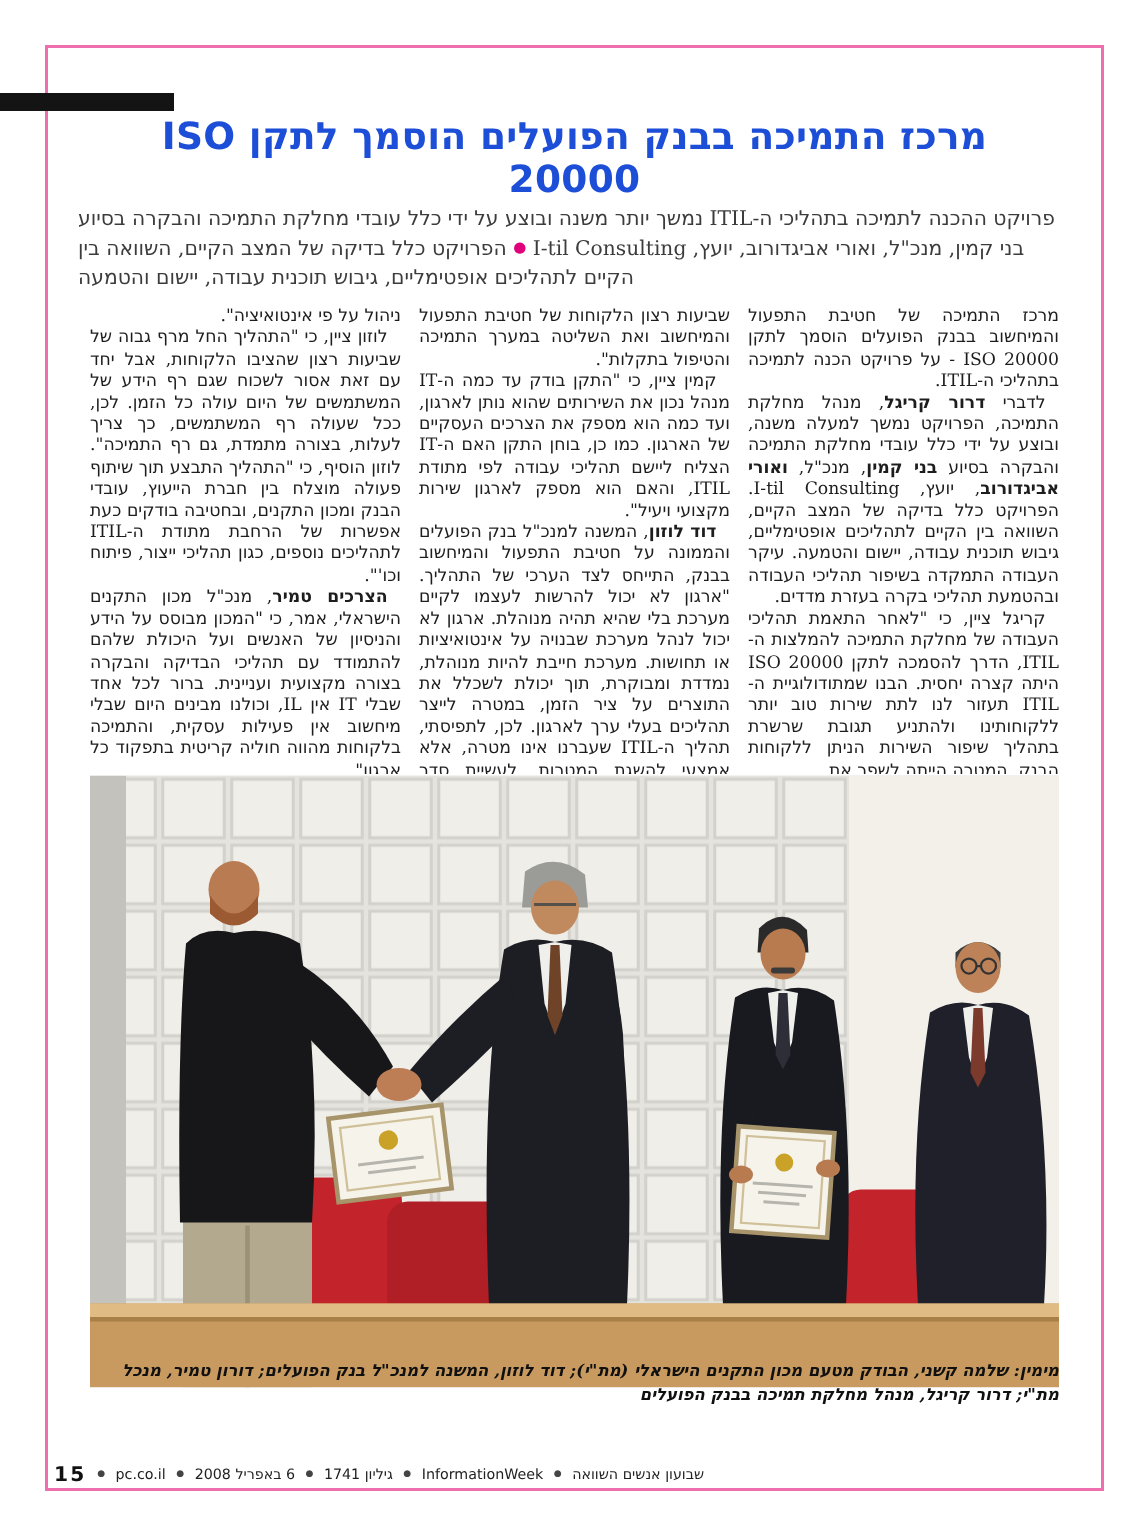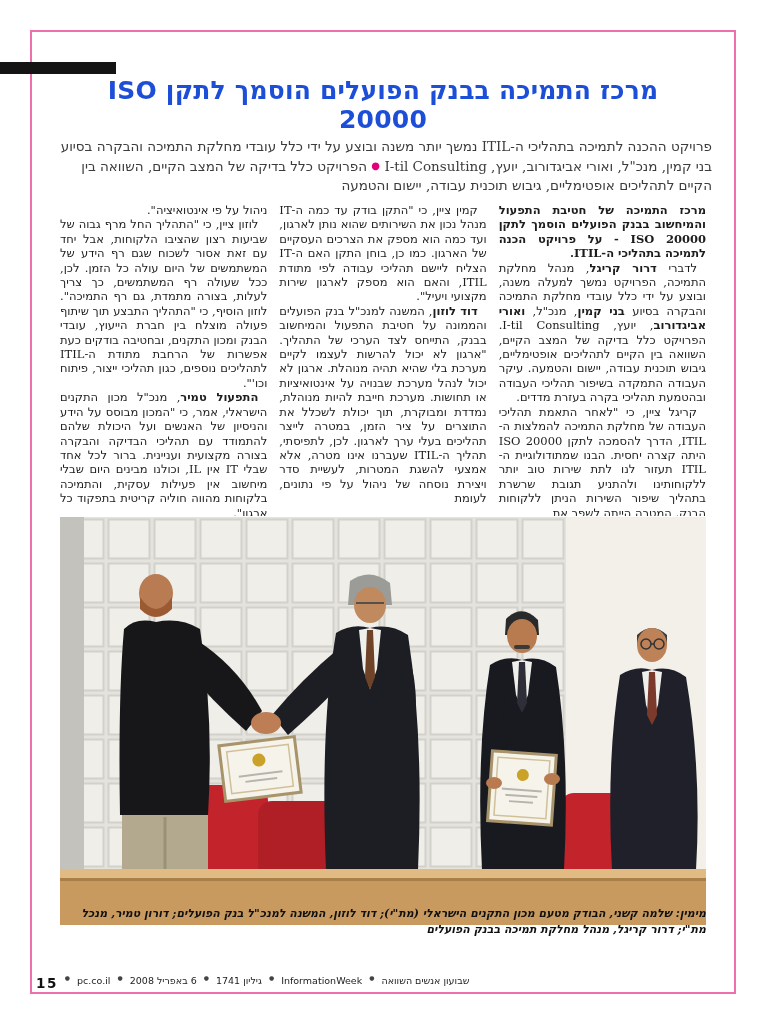--- a/index.html
+++ b/index.html
@@ -12,21 +12,21 @@
   .pink-frame{
     position:absolute;left:30px;top:30px;width:702px;height:960px;
     border:2px solid #ee6fae;pointer-events:none;
   }
   .black-bar{position:absolute;left:0;top:62px;width:116px;height:12px;background:#141414;}
   .headline{
     position:absolute;top:76px;left:60px;width:646px;text-align:center;
     direction:rtl;font-weight:bold;font-size:25px;color:#1d4ed8;letter-spacing:0.2px;
   }
   .subtitle{
-    position:absolute;top:137px;left:52px;width:660px;text-align:right;direction:rtl;
+    position:absolute;top:137px;left:52px;width:660px;text-align:left;direction:rtl;
     font-size:13.5px;line-height:19px;color:#3c3c3c;
   }
   .subtitle .accent{color:#e0007a;font-size:10px;vertical-align:2px;}
   .columns{
     position:absolute;top:203px;left:60px;width:646px;height:313px;
     direction:rtl;display:flex;gap:12px;overflow:hidden;
   }
   .col{flex:1;text-align:justify;font-size:11.5px;line-height:14.4px;color:#1d1d1d;}
   .col p{margin:0;}
   .col p.ind{text-indent:9px;}
@@ -34,50 +34,51 @@
   .photo{
     position:absolute;top:517px;left:60px;width:646px;height:408px;overflow:hidden;
     background:#eceae5;
   }
   .photo svg{display:block;width:100%;height:100%;}
   .caption{
     position:absolute;top:906px;left:60px;width:646px;direction:rtl;text-align:right;
     font-weight:bold;font-style:italic;font-size:11px;line-height:15.5px;color:#101010;
   }
   .footer{
-    position:absolute;top:975px;left:36px;direction:ltr;display:flex;align-items:flex-start;
+    position:absolute;top:975px;left:36px;direction:ltr;display:flex;align-items:center;
     gap:7px;font-size:9.5px;color:#222;white-space:nowrap;
   }
   .footer .pn{font-size:13.5px;font-weight:bold;letter-spacing:1.5px;color:#111;}
   .footer .sep{font-size:6px;color:#444;line-height:1;}
 </style>
 </head>
 <body>
 
 <div class="pink-frame"></div>
 <div class="black-bar"></div>
 
 <div class="headline">מרכז התמיכה בבנק הפועלים הוסמך לתקן ISO 20000</div>
 
 <div class="subtitle serif"><span>פרויקט ההכנה לתמיכה בתהליכי ה-ITIL נמשך יותר משנה ובוצע על ידי כלל עובדי מחלקת התמיכה והבקרה בסיוע בני קמין, מנכ"ל, ואורי אביגדורוב, יועץ, I-til Consulting </span><span class="accent">●</span><span> הפרויקט כלל בדיקה של המצב הקיים, השוואה בין הקיים לתהליכים אופטימליים, גיבוש תוכנית עבודה, יישום והטמעה</span></div>
 
 <div class="columns">
   <div class="col serif">
-    <p class="lead"><span style="font-weight: bold;">מרכז התמיכה של חטיבת התפעול והמיחשוב בבנק הפועלים הוסמך לתקן ISO 20000 - על פרויקט הכנה לתמיכה בתהליכי ה-ITIL.</span></p>
+    <p class="lead"><span style="font-weight: normal;">מרכז התמיכה של חטיבת התפעול והמיחשוב בבנק הפועלים הוסמך לתקן ISO 20000 - על פרויקט הכנה לתמיכה בתהליכי ה-ITIL.</span></p>
     <p class="ind"><span>לדברי </span><span style="font-weight: bold;">דרור קריגל</span><span>, מנהל מחלקת התמיכה, הפרויקט נמשך למעלה משנה, ובוצע על ידי כלל עובדי מחלקת התמיכה והבקרה בסיוע </span><span style="font-weight: bold;">בני קמין</span><span>, מנכ"ל, </span><span style="font-weight: bold;">ואורי אביגדורוב</span><span>, יועץ, I-til Consulting. הפרויקט כלל בדיקה של המצב הקיים, השוואה בין הקיים לתהליכים אופטימליים, גיבוש תוכנית עבודה, יישום והטמעה. עיקר העבודה התמקדה בשיפור תהליכי העבודה ובהטמעת תהליכי בקרה בעזרת מדדים.</span></p>
     <p class="ind"><span>קריגל ציין, כי "לאחר התאמת תהליכי העבודה של מחלקת התמיכה להמלצות ה-ITIL, הדרך להסמכה לתקן ISO 20000 היתה קצרה יחסית. הבנו שמתודולוגיית ה-ITIL תעזור לנו לתת שירות טוב יותר ללקוחותינו ולהתניע תגובת שרשרת בתהליך שיפור השירות הניתן ללקוחות הבנק. המטרה הייתה לשפר את</span></p>
   </div>
   <div class="col serif">
+    <p><span>שביעות רצון הלקוחות של חטיבת התפעול והמיחשוב ואת השליטה במערך התמיכה והטיפול בתקלות".</span></p>
     <p class="ind"><span>קמין ציין, כי "התקן בודק עד כמה ה-IT מנהל נכון את השירותים שהוא נותן לארגון, ועד כמה הוא מספק את הצרכים העסקיים של הארגון. כמו כן, בוחן התקן האם ה-IT הצליח ליישם תהליכי עבודה לפי מתודת ITIL, והאם הוא מספק לארגון שירות מקצועי ויעיל".</span></p>
     <p class="ind"><span style="font-weight: bold;">דוד לוזון</span><span>, המשנה למנכ"ל בנק הפועלים והממונה על חטיבת התפעול והמיחשוב בבנק, התייחס לצד הערכי של התהליך. "ארגון לא יכול להרשות לעצמו לקיים מערכת בלי שהיא תהיה מנוהלת. ארגון לא יכול לנהל מערכת שבנויה על אינטואיציות או תחושות. מערכת חייבת להיות מנוהלת, נמדדת ומבוקרת, תוך יכולת לשכלל את התוצרים על ציר הזמן, במטרה לייצר תהליכים בעלי ערך לארגון. לכן, לתפיסתי, תהליך ה-ITIL שעברנו אינו מטרה, אלא אמצעי להשגת המטרות, לעשיית סדר ויצירת נוסחה של ניהול על פי נתונים, לעומת</span></p>
   </div>
   <div class="col serif">
     <p><span>ניהול על פי אינטואיציה".</span></p>
     <p class="ind"><span>לוזון ציין, כי "התהליך החל מרף גבוה של שביעות רצון שהציבו הלקוחות, אבל יחד עם זאת אסור לשכוח שגם רף הידע של המשתמשים של היום עולה כל הזמן. לכן, ככל שעולה רף המשתמשים, כך צריך לעלות, בצורה מתמדת, גם רף התמיכה". לוזון הוסיף, כי "התהליך התבצע תוך שיתוף פעולה מוצלח בין חברת הייעוץ, עובדי הבנק ומכון התקנים, ובחטיבה בודקים כעת אפשרות של הרחבת מתודת ה-ITIL לתהליכים נוספים, כגון תהליכי ייצור, פיתוח וכו'".</span></p>
-    <p class="ind"><span style="font-weight: bold;">התפעול טמיר</span><span>, מנכ"ל מכון התקנים הישראלי, אמר, כי "המכון מבוסס על הידע והניסיון של האנשים ועל היכולת שלהם להתמודד עם תהליכי הבדיקה והבקרה בצורה מקצועית ועניינית. ברור לכל אחד שבלי IT אין IL, וכולנו מבינים היום שבלי מיחשוב אין פעילות עסקית, והתמיכה בלקוחות מהווה חוליה קריטית בתפקוד כל ארגון".</span></p>
+    <p class="ind"><span style="font-weight: bold;">הצרכים טמיר</span><span>, מנכ"ל מכון התקנים הישראלי, אמר, כי "המכון מבוסס על הידע והניסיון של האנשים ועל היכולת שלהם להתמודד עם תהליכי הבדיקה והבקרה בצורה מקצועית ועניינית. ברור לכל אחד שבלי IT אין IL, וכולנו מבינים היום שבלי מיחשוב אין פעילות עסקית, והתמיכה בלקוחות מהווה חוליה קריטית בתפקוד כל ארגון".</span></p>
 
   </div>
 </div>
 
 <div class="photo">
   <svg viewBox="0 0 646 408" xmlns="http://www.w3.org/2000/svg">
     <defs>
       <pattern id="blocks" width="46" height="44" patternUnits="userSpaceOnUse">
         <rect width="46" height="44" fill="#e4e3dd"></rect>
         <rect x="2.5" y="2.5" width="41" height="39" fill="#efeee9" stroke="#d2d1cb" stroke-width="2"></rect>

